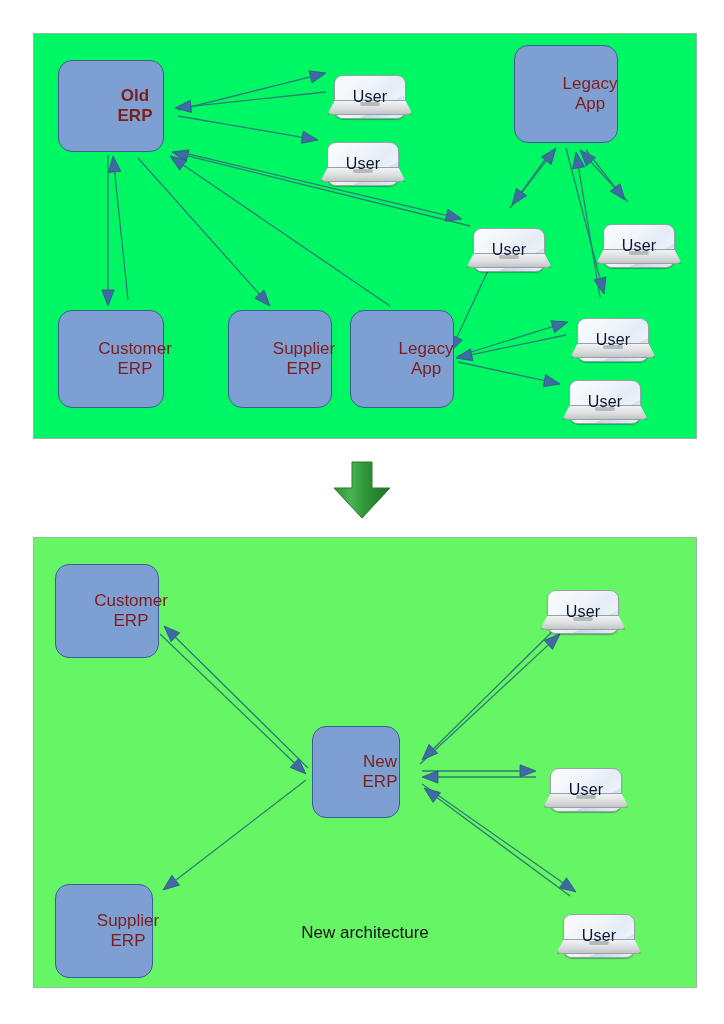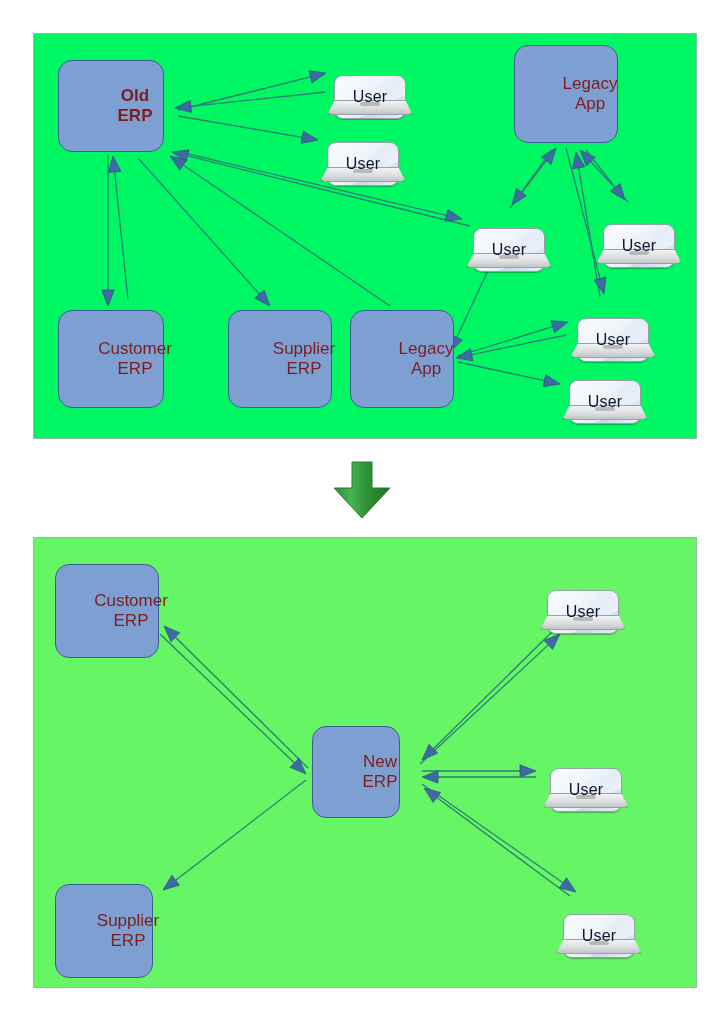--- a/index.html
+++ b/index.html
@@ -354,20 +354,21 @@
       </div>
       <div class="laptop" style="left: 556px; top: 896px;">
         <div class="screen">
           <span class="ulabel">User</span>
         </div>
         <div class="base"></div>
         <div class="touchpad"></div>
       </div>
     </div>
 
+  <div class="panel-caption" id="cap-new" style="left:265px; top:923px; width:200px;">New architecture</div>
 
   <svg id="transition-arrow" viewBox="0 0 64 60" xmlns="http://www.w3.org/2000/svg">
     <defs>
       <linearGradient id="tgrad" x1="0" y1="0" x2="1" y2="0">
         <stop offset="0%" stop-color="#2f8a34"></stop>
         <stop offset="30%" stop-color="#49b552"></stop>
         <stop offset="55%" stop-color="#2f9638"></stop>
         <stop offset="100%" stop-color="#1f6f27"></stop>
       </linearGradient>
     </defs>

